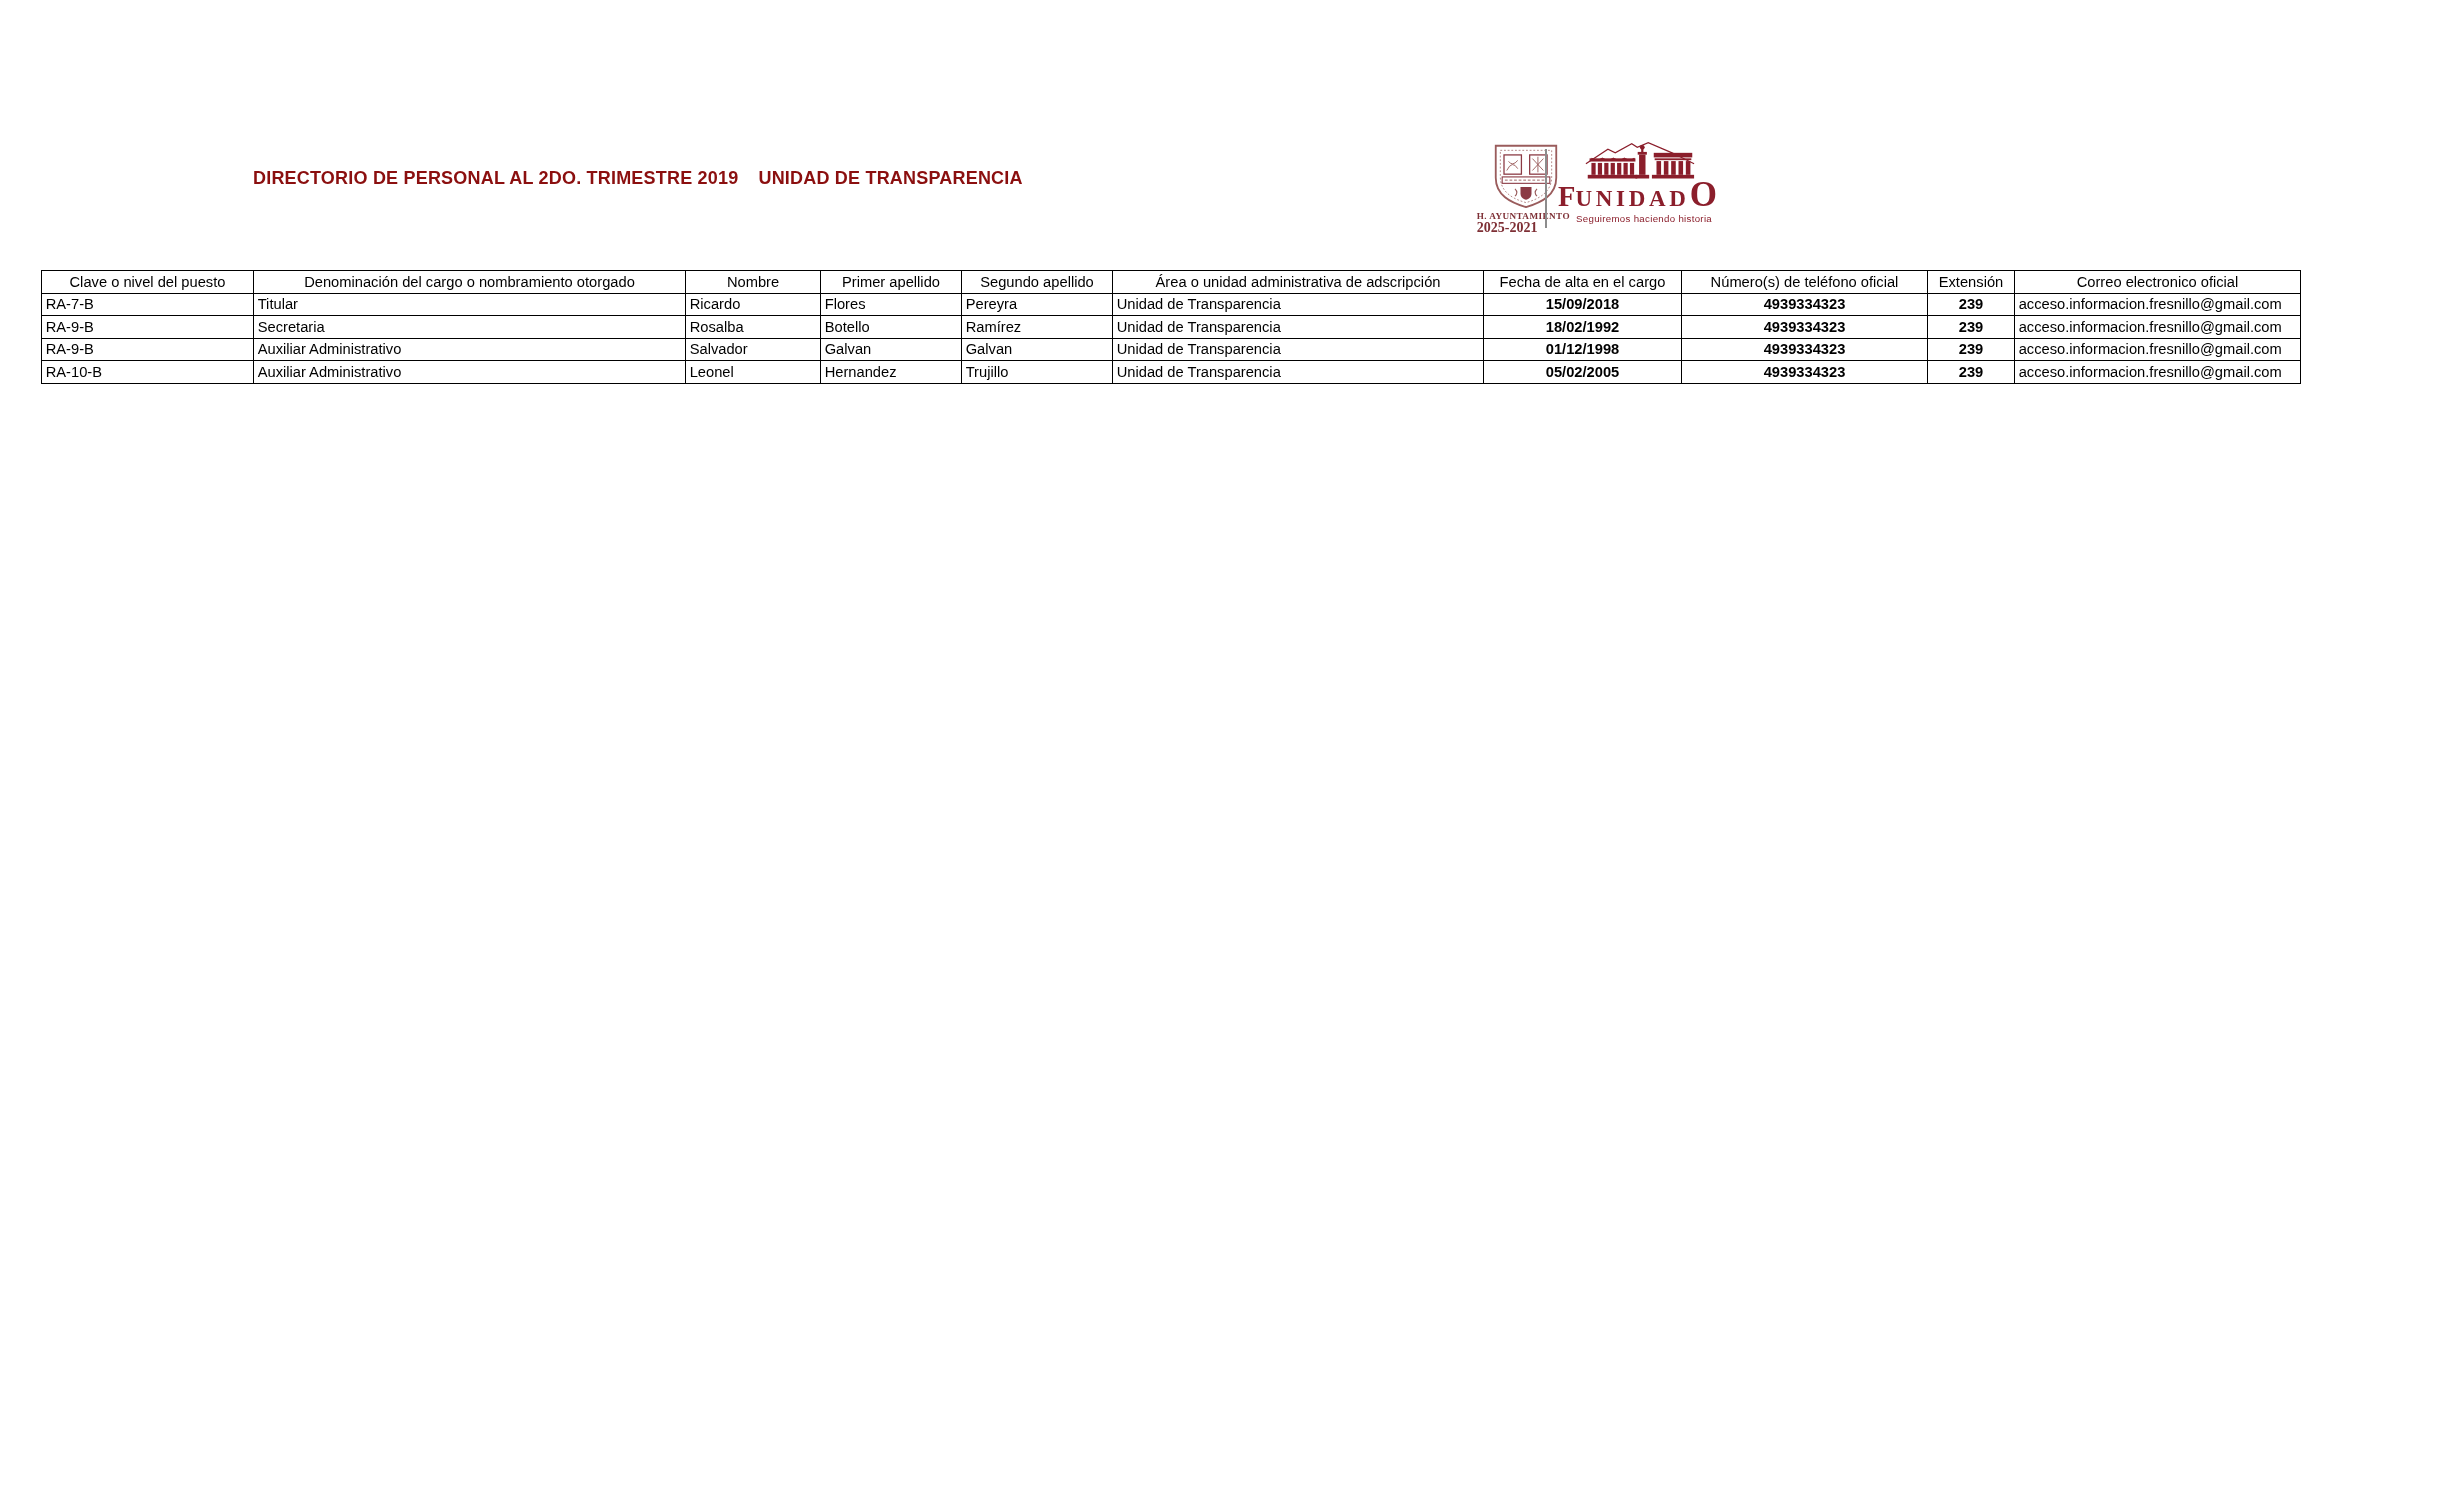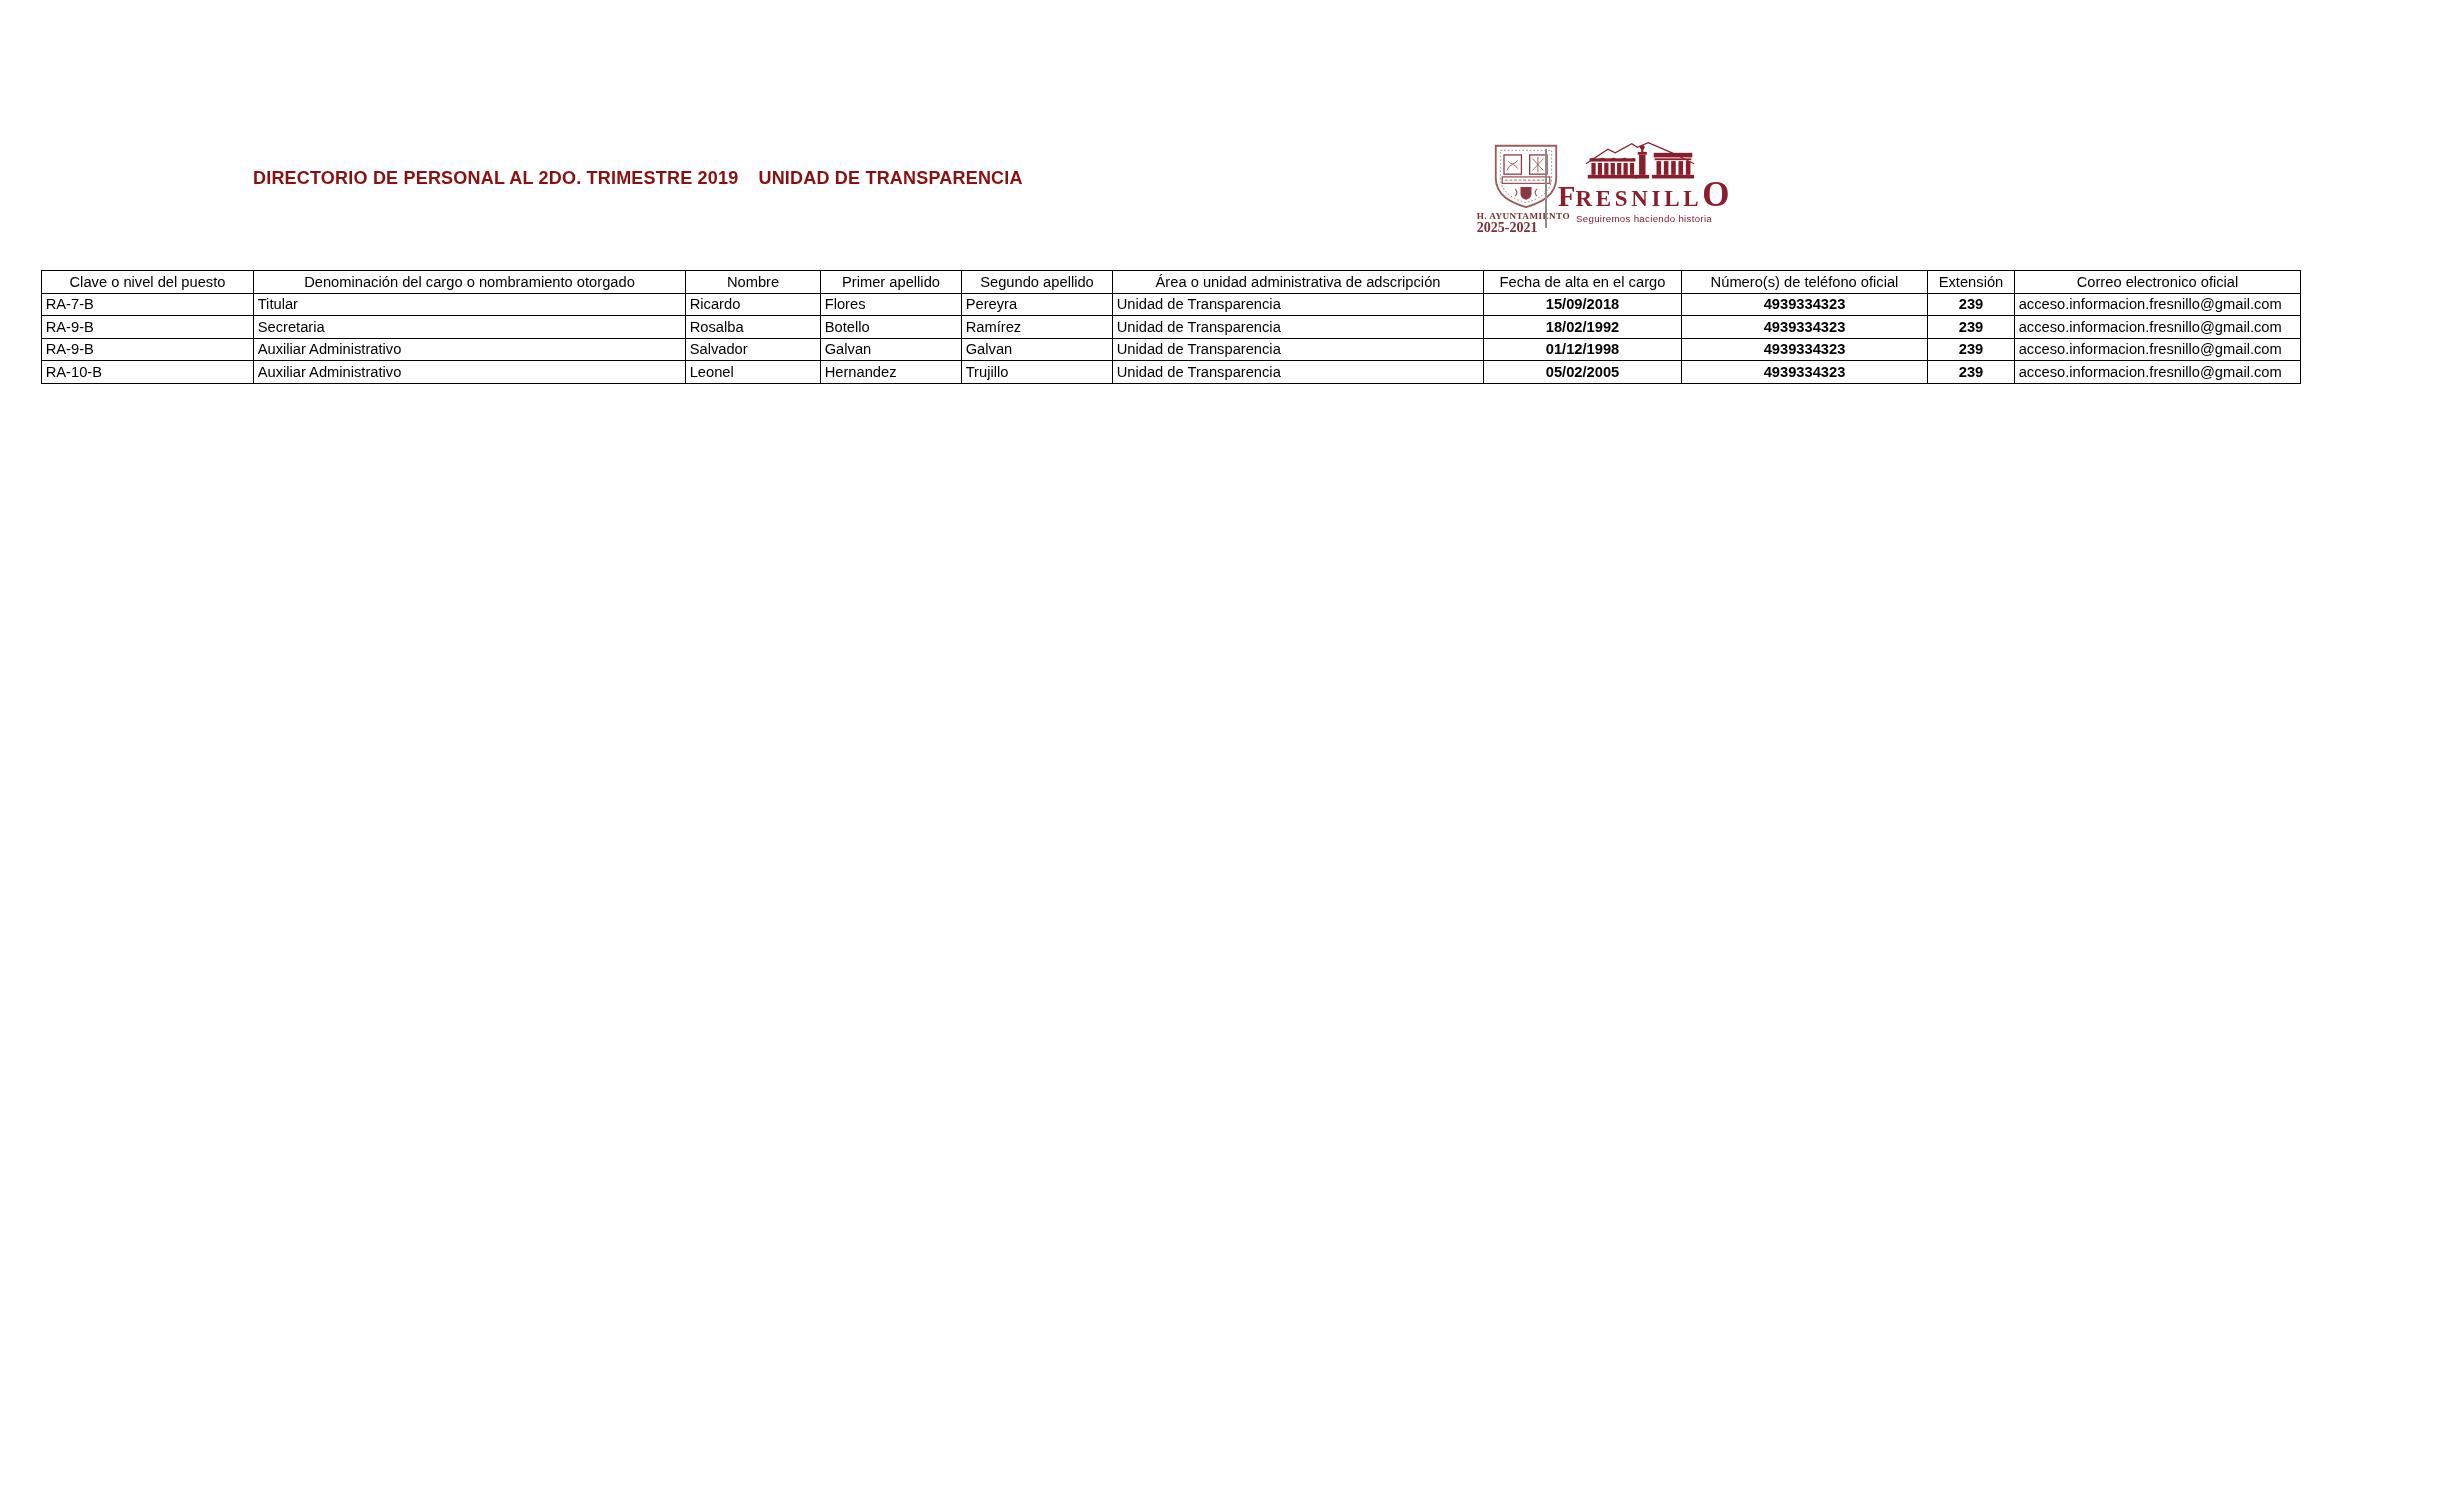--- a/index.html
+++ b/index.html
@@ -87,21 +87,21 @@
       <rect x="56" y="38" width="15" height="4" fill="#8B1E2B"></rect>
       <rect x="76" y="14" width="42" height="5" fill="#8B1E2B"></rect>
       <rect x="77" y="20" width="40" height="2" fill="#8B1E2B"></rect>
       <rect x="79" y="23" width="5" height="15" fill="#8B1E2B"></rect>
       <rect x="87" y="23" width="5" height="15" fill="#8B1E2B"></rect>
       <rect x="95" y="23" width="5" height="15" fill="#8B1E2B"></rect>
       <rect x="103" y="23" width="5" height="15" fill="#8B1E2B"></rect>
       <rect x="111" y="23" width="5" height="15" fill="#8B1E2B"></rect>
       <rect x="74" y="38" width="46" height="4" fill="#8B1E2B"></rect>
     </svg>
-    <div class="wordmark"><span class="wm-first">F</span><span class="wm-mid">RESNILL</span><span class="wm-last">O</span></div>
+    <div class="wordmark"><span class="wm-first">F</span><span class="wm-mid">UNIDAD</span><span class="wm-last">O</span></div>
     <div class="tagline">Seguiremos haciendo historia</div>
   </div>
 </div>
 
 <table class="directory" style="width: 2259px;">
   <colgroup>
       <col style="width: 212px;">
       <col style="width: 432px;">
       <col style="width: 135px;">
       <col style="width: 141px;">

